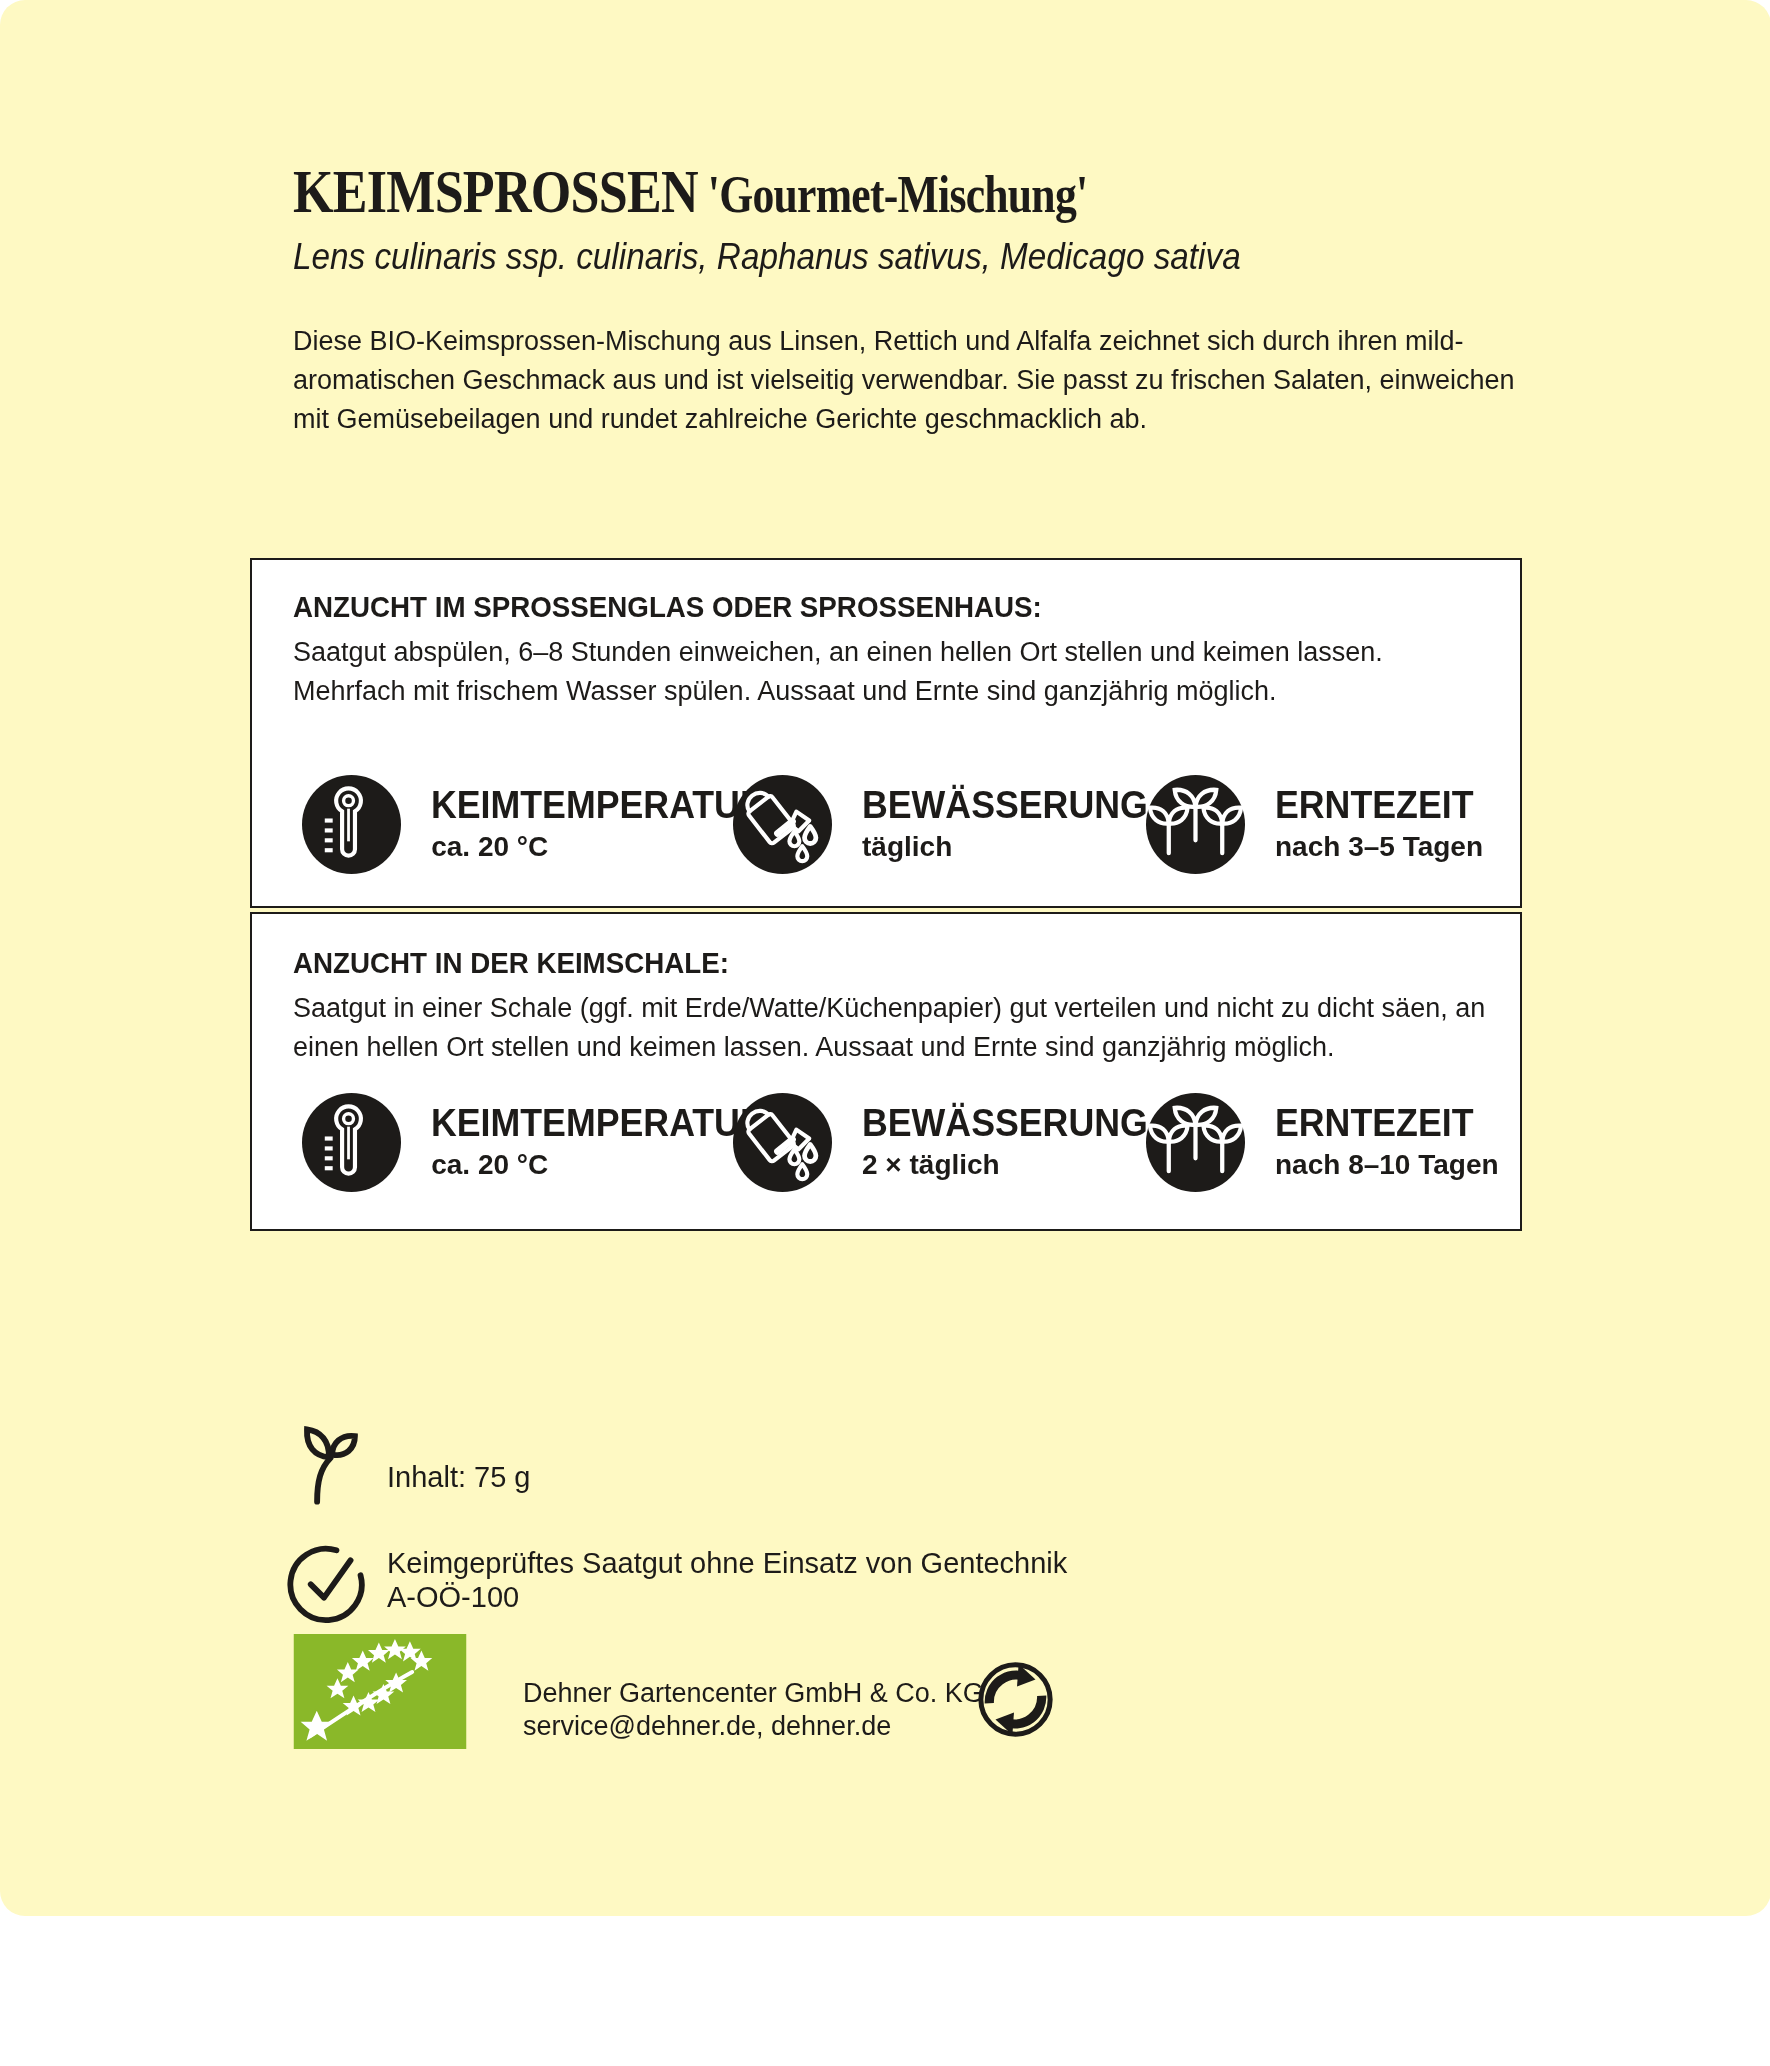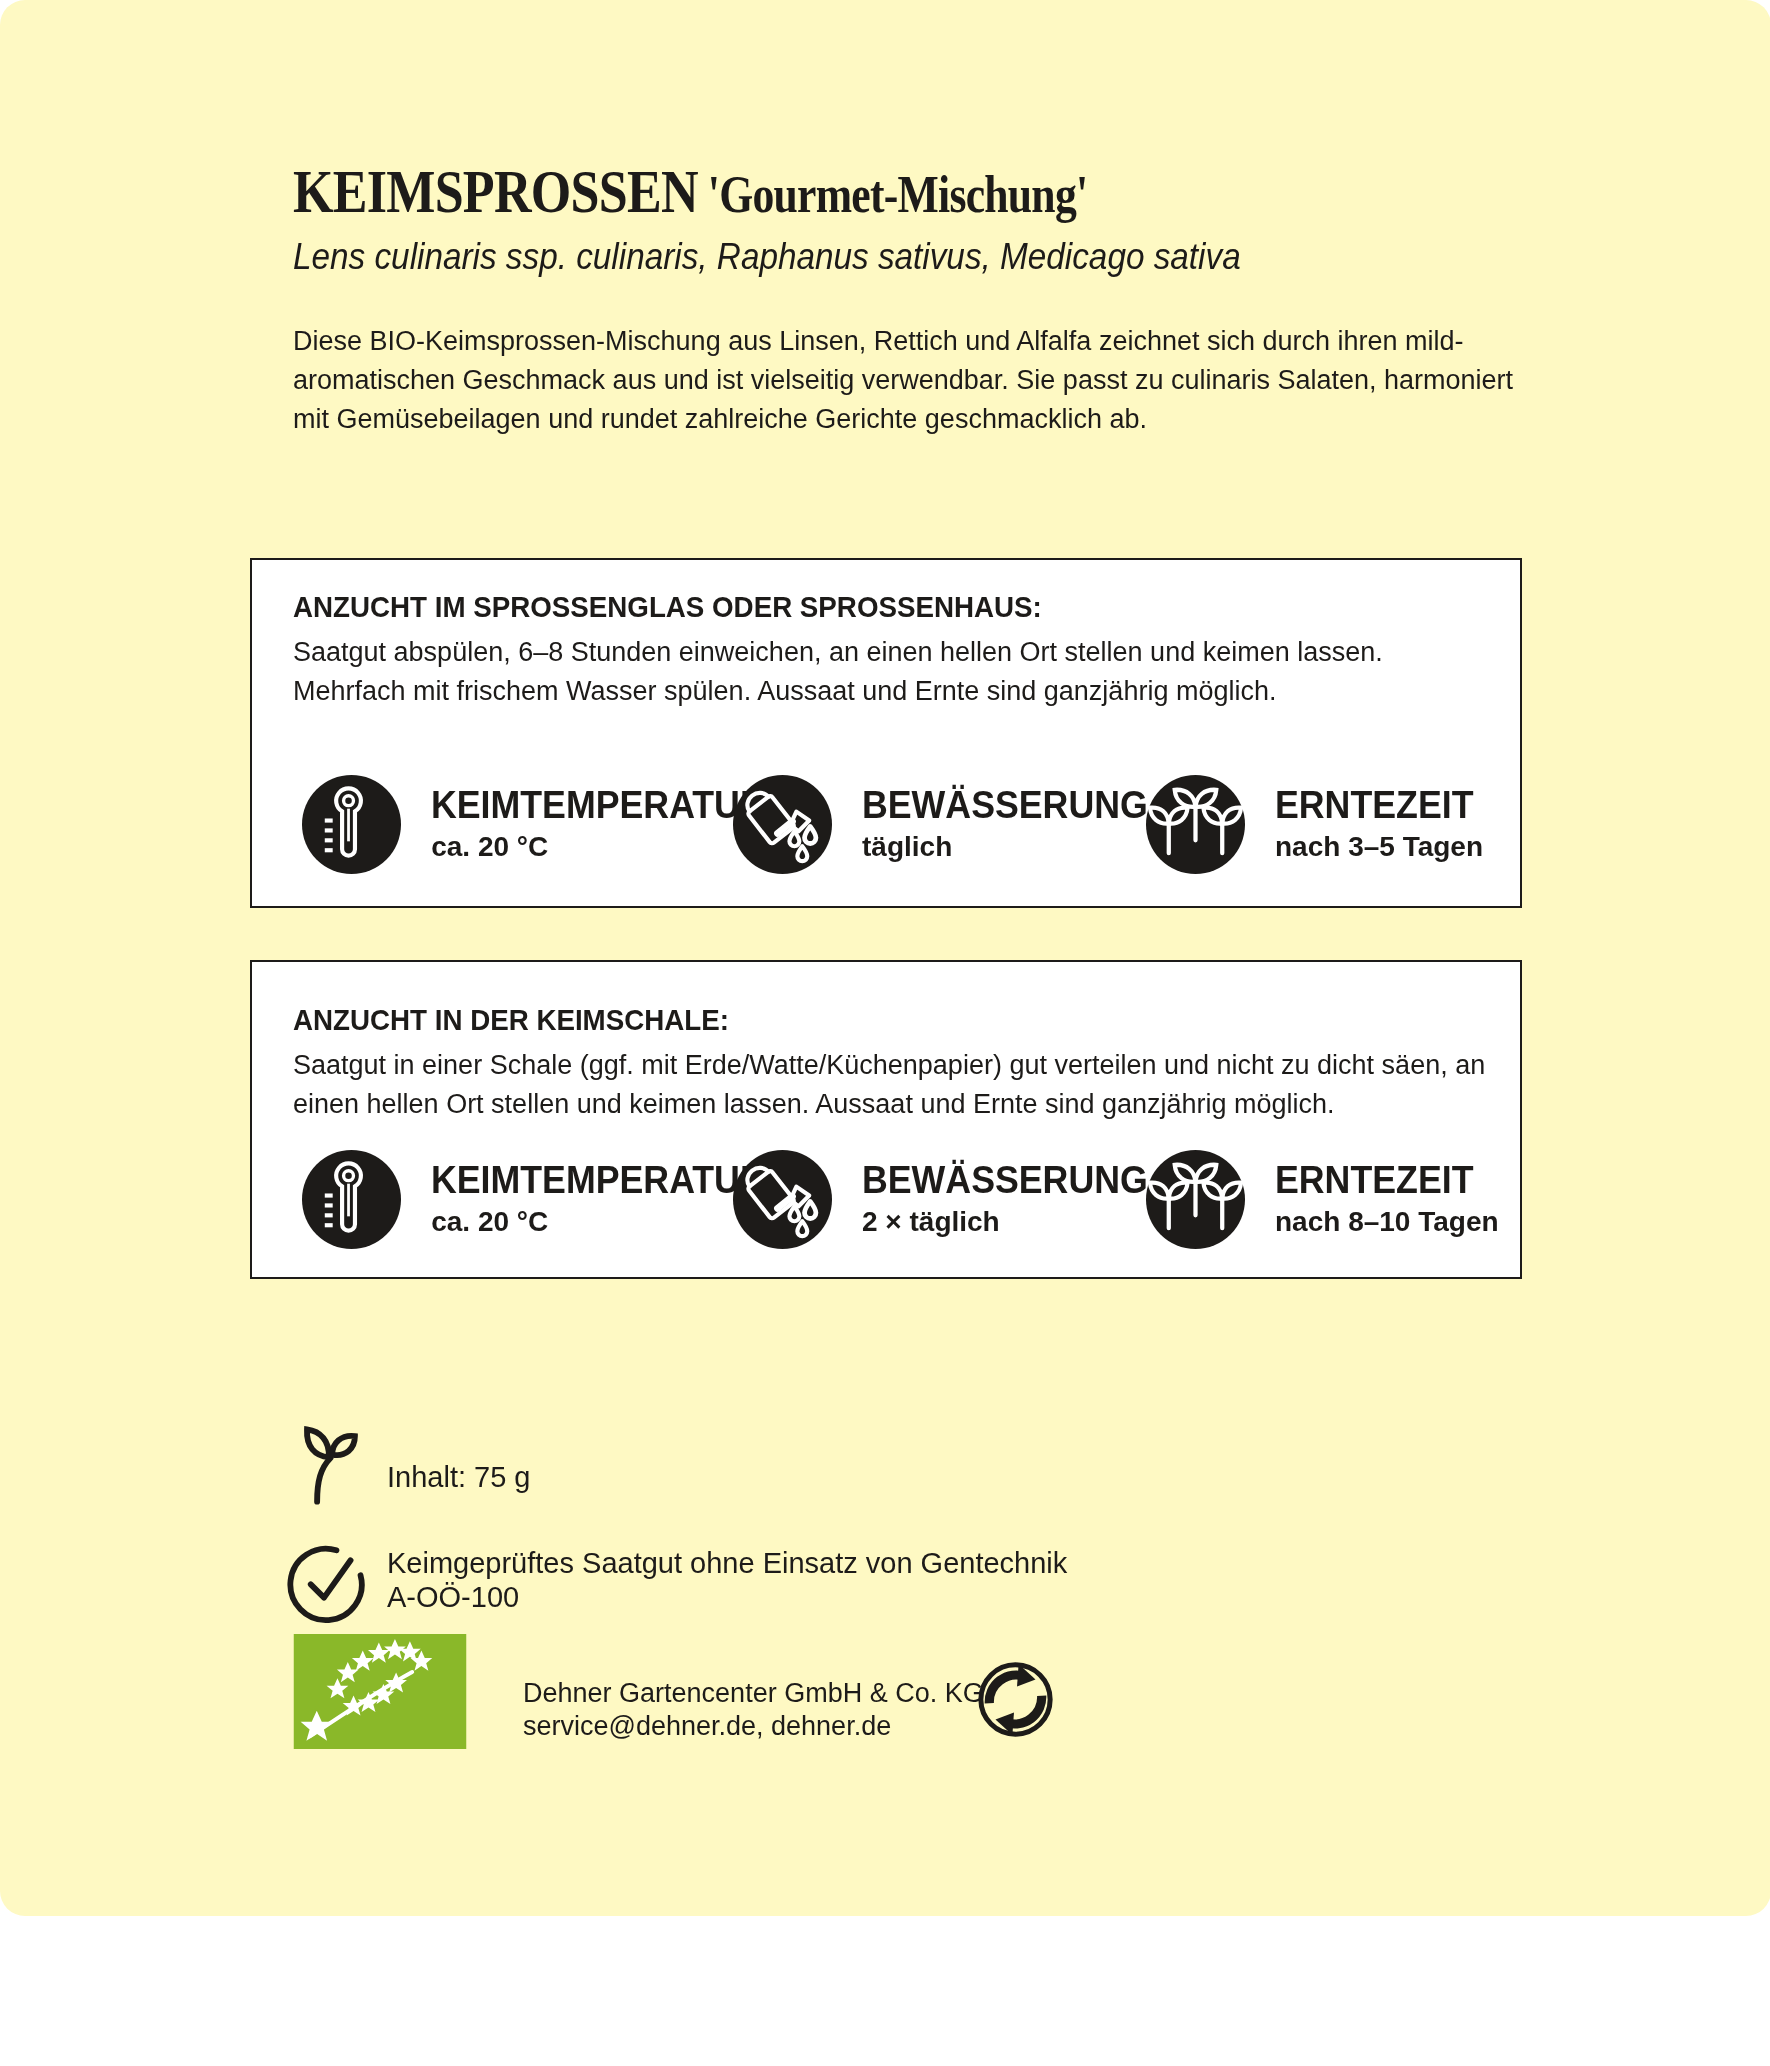--- a/index.html
+++ b/index.html
@@ -12,21 +12,21 @@
                font-family:"Liberation Serif",serif;font-weight:700;}
   .title-main{font-size:62px;line-height:65px;letter-spacing:-0.9px;}
   .title-variety{font-size:52px;letter-spacing:-0.9px;margin-left:12px;}
   .subtitle{left:293px;top:236px;font-style:italic;font-size:37px;line-height:42px;}
   .subtitle-scale{display:inline-block;transform:scaleX(.9);transform-origin:left center;white-space:nowrap;}
   .description{left:293px;top:322px;width:1250px;font-size:27px;line-height:39px;}
   
   .box{left:250px;width:1272px;border:2.3px solid #1d1b19;box-sizing:border-box;
        padding:29px 18.4px 0 41px;background:#ffffff;}
   .box-1{top:558px;height:350px;}
-  .box-2{top:960px;height:319px;padding-top:40px;}
+  .box-2{top:912px;height:319px;padding-top:31px;}
   .box-heading{font-size:29.5px;line-height:36px;font-weight:700;}
   .cond{display:inline-block;transform:scaleX(.94);transform-origin:left center;white-space:nowrap;}
   .box-body{margin-top:8.3px;font-size:27px;line-height:39px;max-width:1218px;}
   .facts{position:relative;height:99px;}
   .facts-1{margin-top:64px;}
   .facts-2{margin-top:26px;}
   .fact{position:absolute;top:0;display:flex;}
   .fact-c1{left:9.2px;}  .fact-c2{left:440px;}  .fact-c3{left:853px;}
   .fact-icon{width:99px;height:99px;flex:0 0 auto;}
   .fact-text{padding-top:15.7px;margin-left:30px;}
@@ -57,21 +57,21 @@
 <div class="page">
 
   <h1 class="abs title-line" style="margin:0;">
     <span class="title-scale">
       <span class="title-main">KEIMSPROSSEN</span><span class="title-variety">'Gourmet-Mischung'</span>
     </span>
   </h1>
   <div class="abs subtitle">
     <span class="subtitle-scale">Lens culinaris ssp. culinaris, Raphanus sativus, Medicago sativa</span>
   </div>
-  <p class="abs description" style="margin:0;">Diese BIO-Keimsprossen-Mischung aus Linsen, Rettich und Alfalfa zeichnet sich durch ihren mild-aromatischen Geschmack aus und ist vielseitig verwendbar. Sie passt zu culinaris Salaten, harmoniert mit Gemüsebeilagen und rundet zahlreiche Gerichte geschmacklich ab.</p>
+  <p class="abs description" style="margin:0;">Diese BIO-Keimsprossen-Mischung aus Linsen, Rettich und Alfalfa zeichnet sich durch ihren mild-aromatischen Geschmack aus und ist vielseitig verwendbar. Sie passt zu frischen Salaten, einweichen mit Gemüsebeilagen und rundet zahlreiche Gerichte geschmacklich ab.</p>
 
   <section class="abs box box-1">
     <div class="box-heading">
       <span class="cond">ANZUCHT IM SPROSSENGLAS ODER SPROSSENHAUS:</span>
     </div>
     <p class="box-body" style="margin-bottom:12px;">Saatgut abspülen, 6–8 Stunden einweichen, an einen hellen Ort stellen und keimen lassen. Mehrfach mit frischem Wasser spülen. Aussaat und Ernte sind ganzjährig möglich.</p>
 
     <div class="facts facts-1">
 
       <div class="fact fact-c1">

